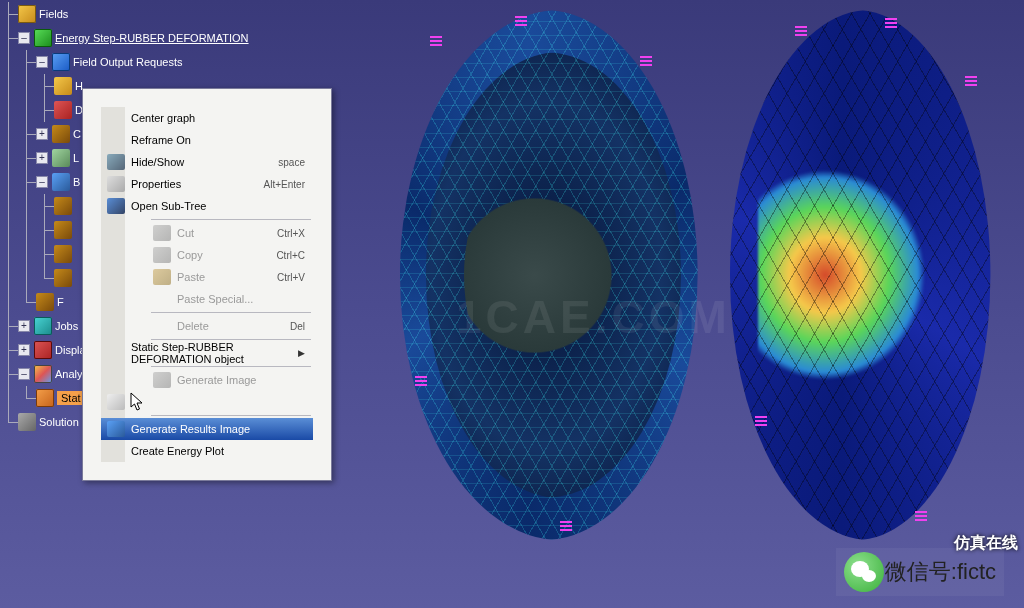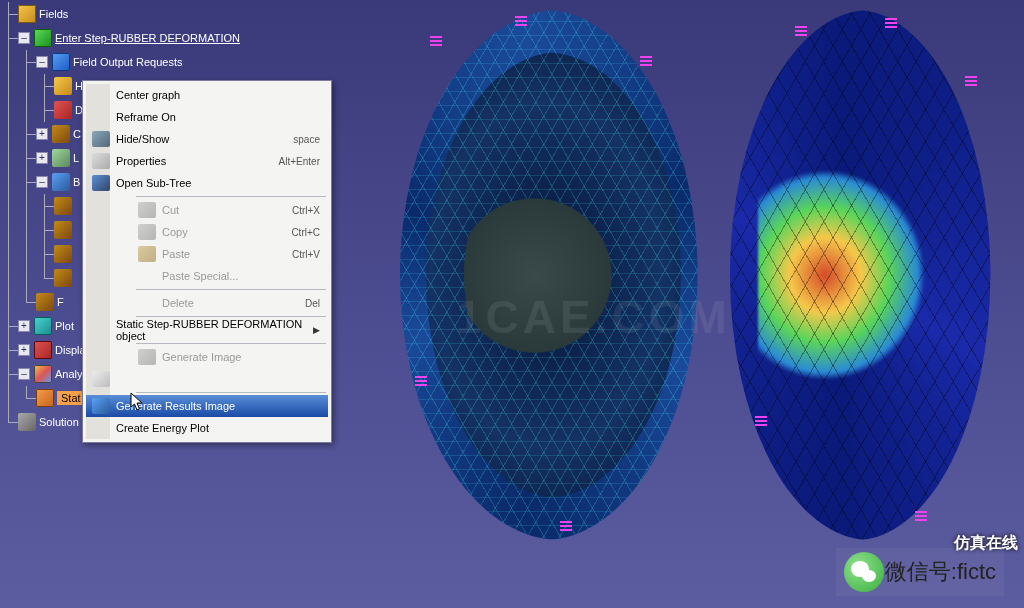--- a/index.html
+++ b/index.html
@@ -96,27 +96,27 @@
   .node-label { color: #fff; }
   .node-label.underline { text-decoration: underline; }
   .tree-row.selected .node-label {
     background: #f5a04a;
     color: #000;
     padding: 1px 4px;
   }
   
   .context-menu {
     position: absolute;
-    left: 82px; top: 80px;
+    left: 82px; top: 88px;
     width: 250px;
     background: #f4f4f2;
     border: 1px solid #7a7a9a;
     box-shadow: 2px 2px 6px rgba(0,0,0,0.4);
     color: #000;
-    padding: 3px;
+    padding: 18px;
     z-index: 10;
   }
   .menu-container {
     display: flex;
   }
   .menu-iconcol {
     width: 24px;
     background: #e2e1dc;
     flex-shrink: 0;
   }
@@ -285,21 +285,21 @@
       </div>
     <span class="node-icon i-field"></span>
     <span class="node-label">Fields</span>
   </div>
   <div class="tree-row">
     <div class="guides">
         <span class="guide-t"></span>
       </div>
     <span class="expander">–</span>
     <span class="node-icon i-step"></span>
-    <span class="node-label underline">Enter Step-RUBBER DEFORMATION</span>
+    <span class="node-label underline">Energy Step-RUBBER DEFORMATION</span>
   </div>
   <div class="tree-row">
     <div class="guides">
         <span class="guide-v"></span>
         <span class="guide-t"></span>
       </div>
     <span class="expander">–</span>
     <span class="node-icon i-out"></span>
     <span class="node-label">Field Output Requests</span>
   </div>
@@ -387,21 +387,21 @@
       </div>
     <span class="node-icon i-f"></span>
     <span class="node-label">F</span>
   </div>
   <div class="tree-row">
     <div class="guides">
         <span class="guide-t"></span>
       </div>
     <span class="expander">+</span>
     <span class="node-icon i-jobs"></span>
-    <span class="node-label">Plot</span>
+    <span class="node-label">Jobs</span>
   </div>
   <div class="tree-row">
     <div class="guides">
         <span class="guide-t"></span>
       </div>
     <span class="expander">+</span>
     <span class="node-icon i-disp"></span>
     <span class="node-label">Displa</span>
   </div>
   <div class="tree-row">

